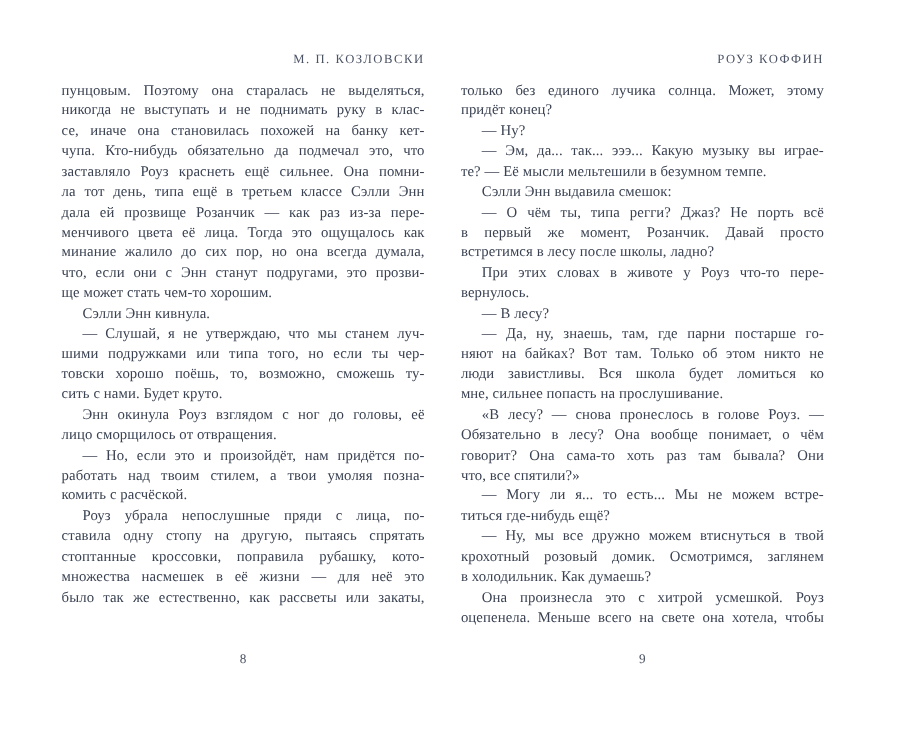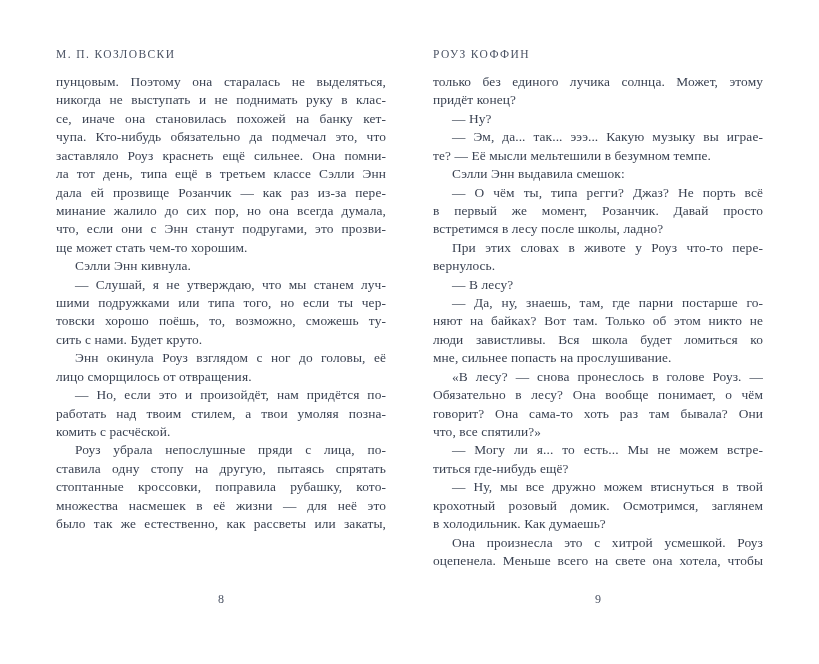--- a/index.html
+++ b/index.html
@@ -15,28 +15,28 @@
     font-family: "Liberation Serif", "DejaVu Serif", serif;
     color: #3a4252;
     overflow: hidden;
   }
   .page {
     position: absolute;
     top: 0;
     height: 664px;
   }
   .page-left  { left: 56px;  width: 330px; }
-  .page-right { left: 433px; width: 330px; }
+  .page-right { left: 419px; width: 330px; }
 
   .page-header {
     position: absolute;
     top: 48px;
     left: 0;
     width: 100%;
-    text-align: left;
+    text-align: right;
     font-size: 11.5px;
     letter-spacing: 1.4px;
     color: #4b5364;
     white-space: nowrap;
   }
   .text-block {
     position: absolute;
     top: 73px;
     left: 0;
     width: 100%;
@@ -73,20 +73,21 @@
     <div class="page-header">М. П. КОЗЛОВСКИ</div>
     <div class="text-block">
 
     <div class="line">пунцовым. Поэтому она старалась не выделяться,</div>
         <div class="line">никогда не выступать и не поднимать руку в клас-</div>
         <div class="line">се, иначе она становилась похожей на банку кет-</div>
         <div class="line">чупа. Кто-нибудь обязательно да подмечал это, что</div>
         <div class="line">заставляло Роуз краснеть ещё сильнее. Она помни-</div>
         <div class="line">ла тот день, типа ещё в третьем классе Сэлли Энн</div>
         <div class="line">дала ей прозвище Розанчик — как раз из-за пере-</div>
+        <div class="line">менчивого цвета её лица. Тогда это ощущалось как</div>
         <div class="line">минание жалило до сих пор, но она всегда думала,</div>
         <div class="line">что, если они с Энн станут подругами, это прозви-</div>
         <div class="line pend">ще может стать чем-то хорошим.</div>
         <div class="line indent pend">Сэлли Энн кивнула.</div>
         <div class="line indent">— Слушай, я не утверждаю, что мы станем луч-</div>
         <div class="line">шими подружками или типа того, но если ты чер-</div>
         <div class="line">товски хорошо поёшь, то, возможно, сможешь ту-</div>
         <div class="line pend">сить с нами. Будет круто.</div>
         <div class="line indent">Энн окинула Роуз взглядом с ног до головы, её</div>
         <div class="line pend">лицо сморщилось от отвращения.</div>

